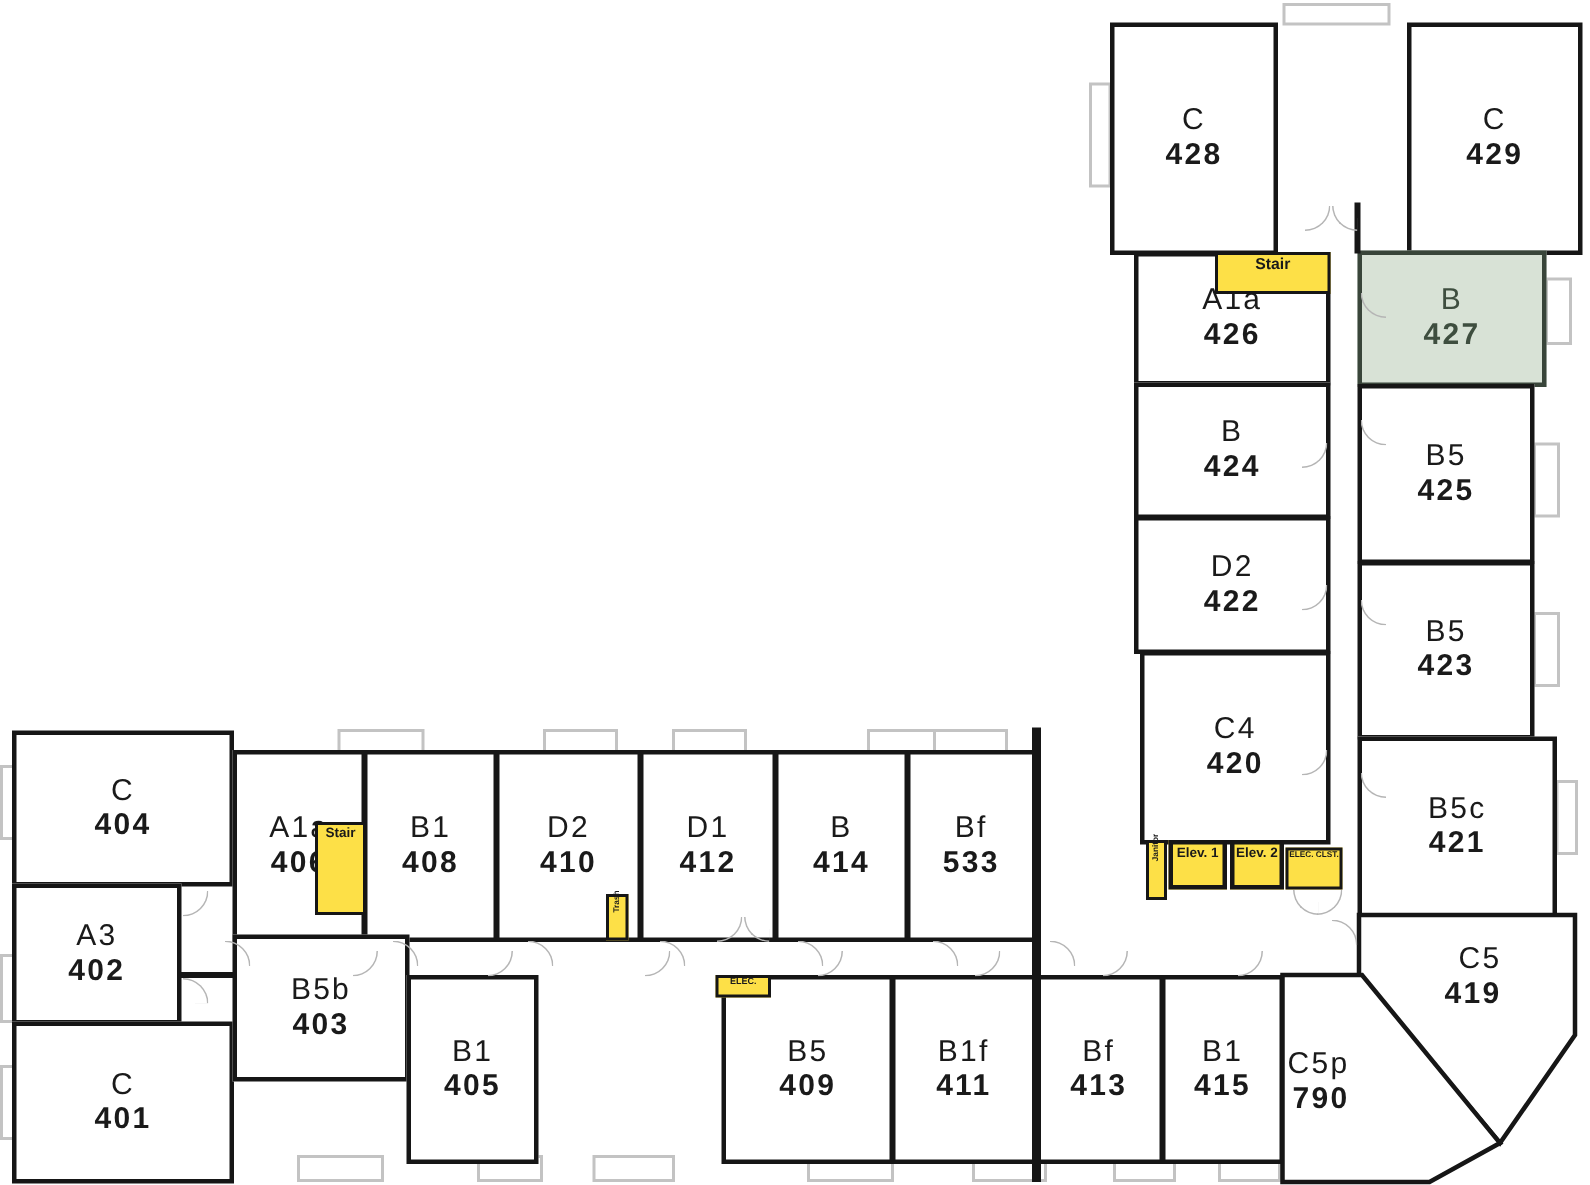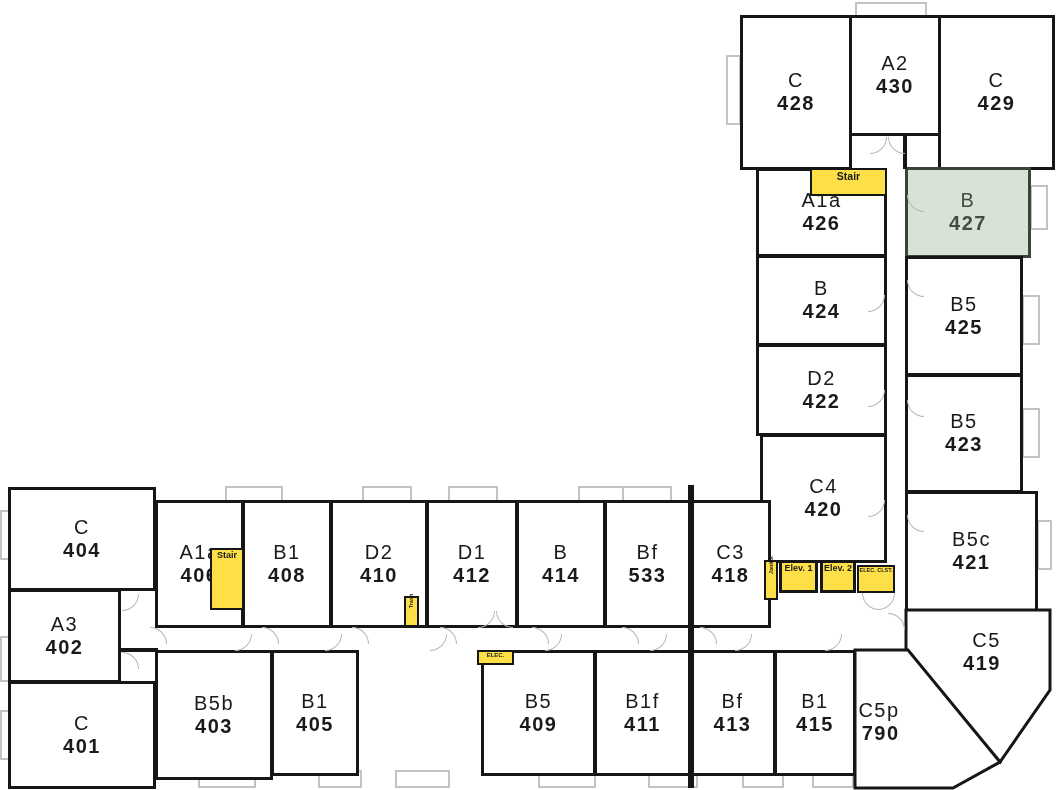--- a/index.html
+++ b/index.html
@@ -33,24 +33,20 @@
 </style>
 </head>
 <body>
 
 <div class="canvas" style="--wall: #161616; --ink: #1a1a1a; --hl-fill: #d8e2d6; --hl-ink: #3e4e3f;">
 
   <div class="room" style="left: 740px; top: 15px; width: 112px; height: 155px;">
       <div class="rtype">C</div>
       <div class="rnum">428</div>
     </div>
-    <div class="room" style="left: 849px; top: 15px; width: 92px; height: 121px;">
-      <div class="rtype">A2</div>
-      <div class="rnum">430</div>
-    </div>
     <div class="room" style="left: 938px; top: 15px; width: 117px; height: 155px;">
       <div class="rtype">C</div>
       <div class="rnum">429</div>
     </div>
     <div class="room" style="left: 756px; top: 168px; width: 131px; height: 89px;">
       <div class="rtype">A1a</div>
       <div class="rnum">426</div>
     </div>
     <div class="room hl" style="left: 905px; top: 167px; width: 126px; height: 91px;">
       <div class="rtype">B</div>
@@ -73,24 +69,20 @@
       <div class="rnum">423</div>
     </div>
     <div class="room" style="left: 760px; top: 434px; width: 127px; height: 129px;">
       <div class="rtype">C4</div>
       <div class="rnum">420</div>
     </div>
     <div class="room" style="left: 905px; top: 491px; width: 133px; height: 121px;">
       <div class="rtype">B5c</div>
       <div class="rnum">421</div>
     </div>
-    <div class="room" style="left: 690px; top: 500px; width: 81px; height: 128px;">
-      <div class="rtype">C3</div>
-      <div class="rnum">418</div>
-    </div>
     <div class="room" style="left: 8px; top: 487px; width: 148px; height: 104px;">
       <div class="rtype">C</div>
       <div class="rnum">404</div>
     </div>
     <div class="room" style="left: 155px; top: 500px; width: 89px; height: 128px;">
       <div class="rtype">A1a</div>
       <div class="rnum">406</div>
     </div>
     <div class="room" style="left: 242px; top: 500px; width: 90px; height: 128px;">
       <div class="rtype">B1</div>
@@ -113,21 +105,21 @@
       <div class="rnum">533</div>
     </div>
     <div class="room" style="left: 8px; top: 589px; width: 113px; height: 94px;">
       <div class="rtype">A3</div>
       <div class="rnum">402</div>
     </div>
     <div class="room" style="left: 8px; top: 681px; width: 148px; height: 108px;">
       <div class="rtype">C</div>
       <div class="rnum">401</div>
     </div>
-    <div class="room" style="left: 155px; top: 650px; width: 118px; height: 130px;">
+    <div class="room" style="left: 155px; top: 623px; width: 118px; height: 98px;">
       <div class="rtype">B5b</div>
       <div class="rnum">403</div>
     </div>
     <div class="room" style="left: 271px; top: 650px; width: 88px; height: 126px;">
       <div class="rtype">B1</div>
       <div class="rnum">405</div>
     </div>
     <div class="room" style="left: 481px; top: 650px; width: 115px; height: 126px;">
       <div class="rtype">B5</div>
       <div class="rnum">409</div>

